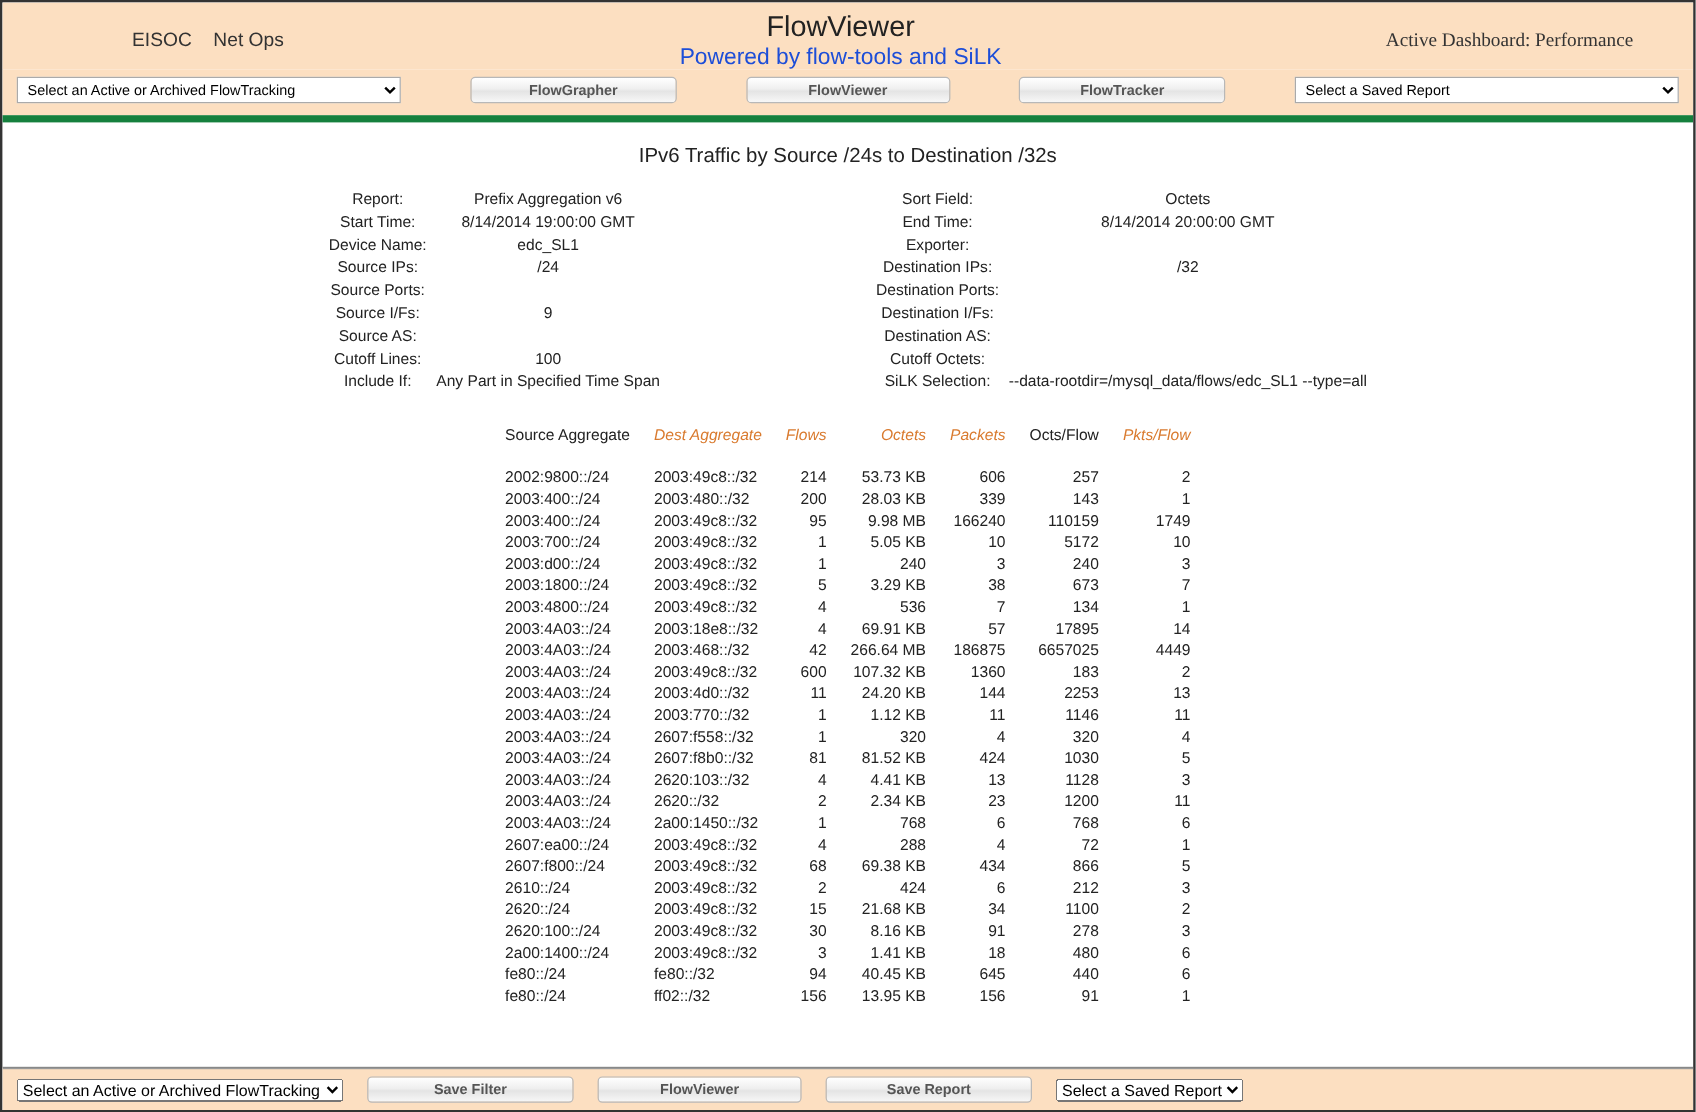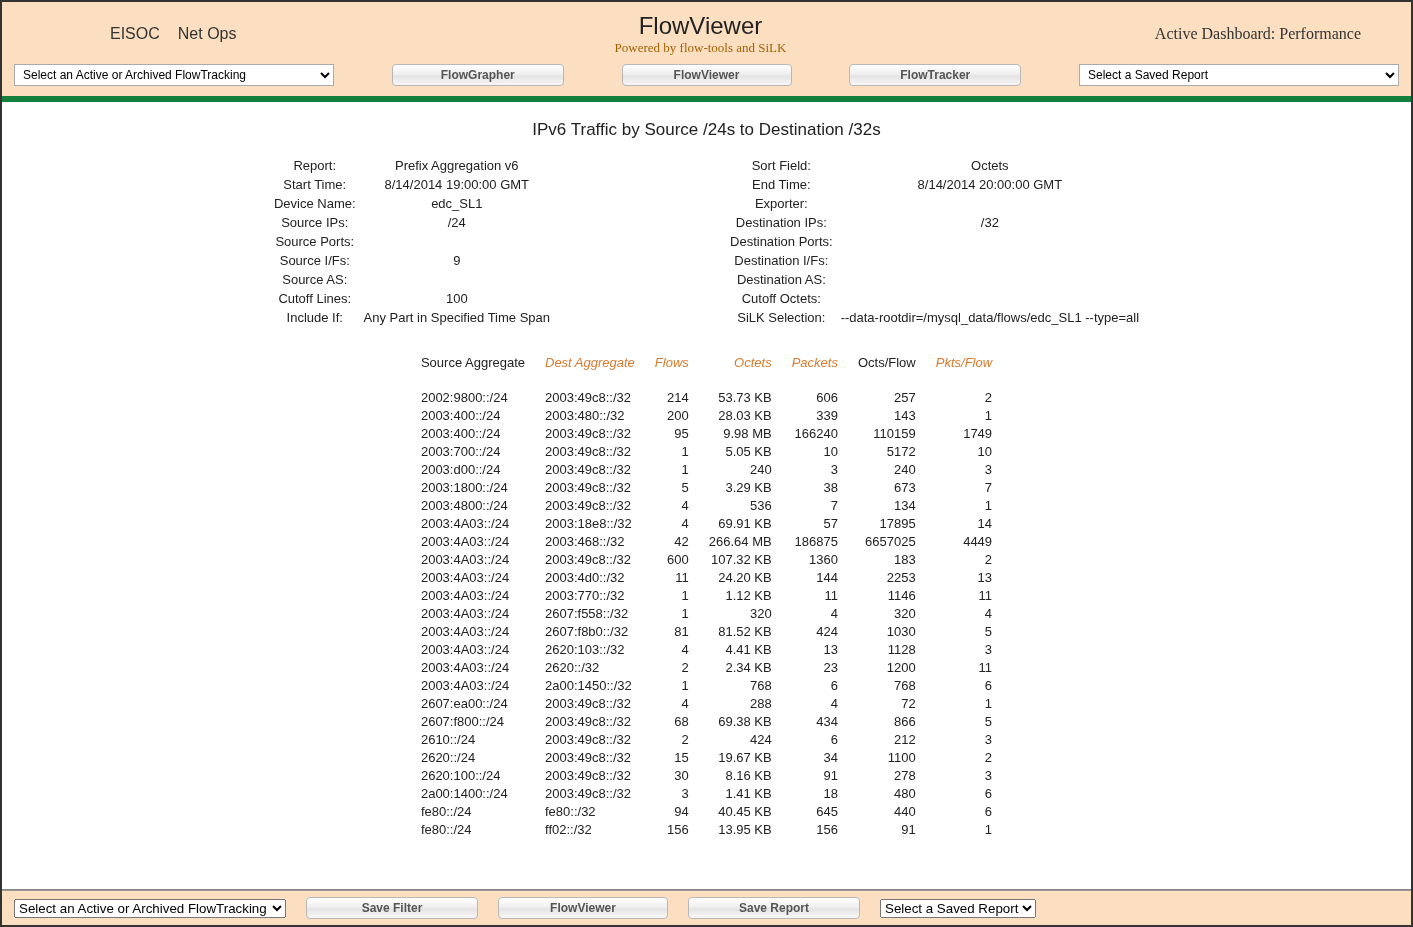--- a/index.html
+++ b/index.html
@@ -32,23 +32,22 @@
 .header-left span { cursor: pointer; }
 .header-center {
   flex: 1;
   text-align: center;
 }
 .header-title {
   font-size: 24px;
   color: #222;
 }
 .header-sub {
-  font-size: 13px;
-  color: #a16207;
-  font-family: Liberation Serif, serif;
+  font-size: 19px;
+  color: #1d4ed8;
 }
 .header-right {
   width: 360px;
   text-align: right;
   font-size: 16px;
   color: #333;
   padding-right: 30px;
   font-family: Liberation Serif, serif;
 }
 .toolbar {
@@ -412,21 +411,21 @@
             <td class="num">2</td>
             <td class="num">424</td>
             <td class="num">6</td>
             <td class="num">212</td>
             <td class="num">3</td>
           </tr>
           <tr>
             <td>2620::/24</td>
             <td>2003:49c8::/32</td>
             <td class="num">15</td>
-            <td class="num">19.67 KB</td>
+            <td class="num">21.68 KB</td>
             <td class="num">34</td>
             <td class="num">1100</td>
             <td class="num">2</td>
           </tr>
           <tr>
             <td>2620:100::/24</td>
             <td>2003:49c8::/32</td>
             <td class="num">30</td>
             <td class="num">8.16 KB</td>
             <td class="num">91</td>

